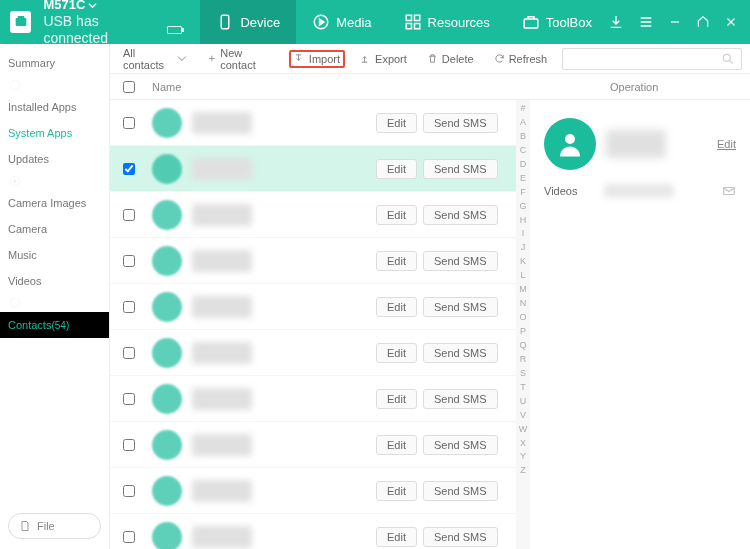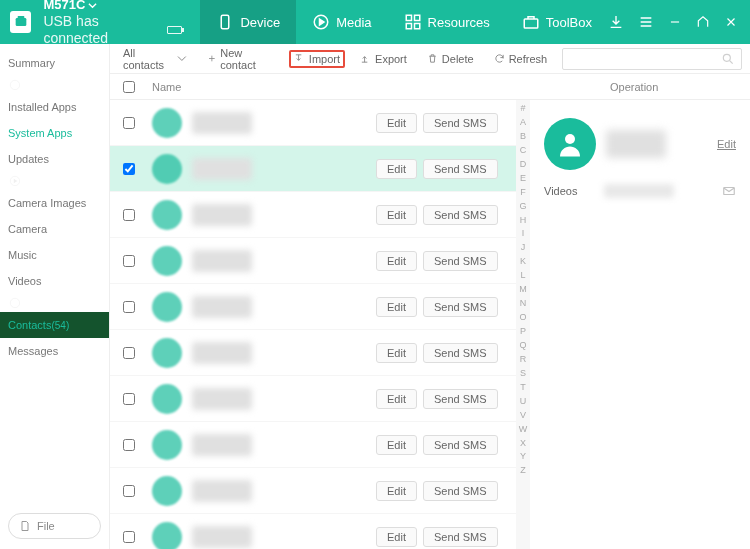--- a/index.html
+++ b/index.html
@@ -16,21 +16,21 @@
 .nav-tabs{display:flex;height:100%;margin-left:8px}
 .nav-tab{display:flex;align-items:center;padding:0 16px;gap:6px;color:#fff;font-size:13px;cursor:pointer}
 .nav-tab.active{background:#16a085}
 .nav-tab svg{width:18px;height:18px}
 .title-right{margin-left:auto;display:flex;align-items:center;gap:14px;padding-right:12px}
 .title-right svg{width:16px;height:16px;cursor:pointer}
 .title-right .win-btn{width:14px;height:14px;cursor:pointer}
 .main{display:flex;height:505px}
 .sidebar{width:110px;border-right:1px solid #eee;display:flex;flex-direction:column;padding-top:6px}
 .side-item{padding:7px 8px;font-size:11px;color:#777;cursor:pointer;display:flex;align-items:center;justify-content:flex-start}
-.side-item.selected{background:#14532d;color:#1abc9c}
+.side-item.selected{background:#000000;color:#1abc9c}
 .side-item.green{color:#1abc9c}
 .side-icon{width:14px;height:14px;margin:2px 8px;opacity:.3}
 .file-btn{margin:auto 8px 10px 8px;border:1px solid #ddd;border-radius:13px;padding:6px 10px;display:flex;align-items:center;gap:6px;font-size:11px;color:#888;cursor:pointer}
 .content{flex:1;display:flex;flex-direction:column}
 .toolbar{height:30px;border-bottom:1px solid #eee;display:flex;align-items:center;padding:0 8px;gap:10px}
 .tool-item{display:flex;align-items:center;gap:4px;font-size:11px;color:#666;cursor:pointer;padding:3px 5px}
 .tool-item.highlighted{border:2px solid #e74c3c;border-radius:2px;padding:1px 3px}
 .tool-item svg{width:11px;height:11px}
 .searchbox{margin-left:auto;width:200px;height:22px;border:1px solid #ddd;border-radius:2px;display:flex;align-items:center;padding:0 6px}
 .searchbox input{border:none;outline:none;flex:1;font-size:11px}
@@ -168,23 +168,20 @@
     <div class="side-item">
         <span>Videos</span>
       </div>
     <svg class="side-icon" viewBox="0 0 24 24">
         <circle cx="12" cy="12" r="8" fill="none" stroke="#ccc"></circle>
       </svg>
     <div class="side-item selected">
         <span>Contacts</span>
         <span style="font-size:10px">(54)</span>
       </div>
-    <div class="side-item">
-        <span>Messages</span>
-      </div>
     <div class="file-btn">
       <svg width="12" height="12" viewBox="0 0 24 24" fill="none" stroke="#999" stroke-width="2">
           <path d="M6 3h9l3 3v15H6z"></path>
         </svg>
       <span>File</span>
     </div>
   </div>
 
   <div class="content">
     <div class="toolbar">

